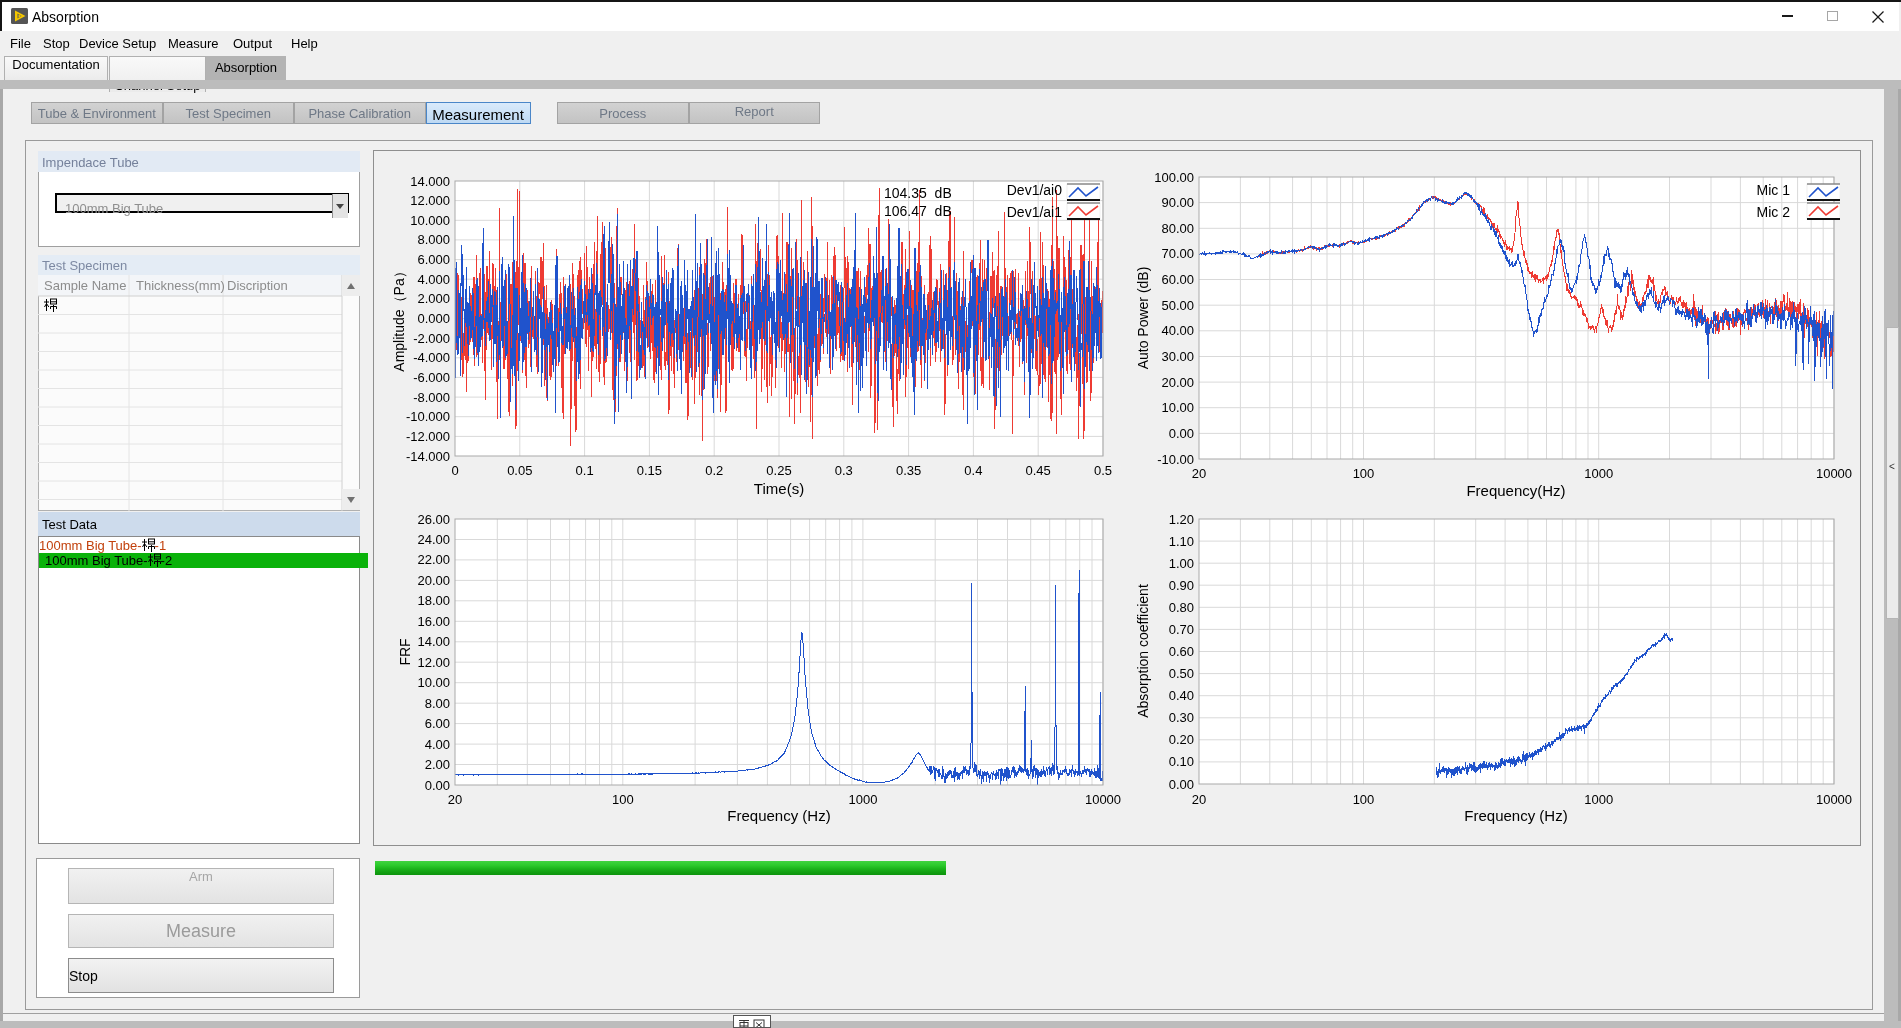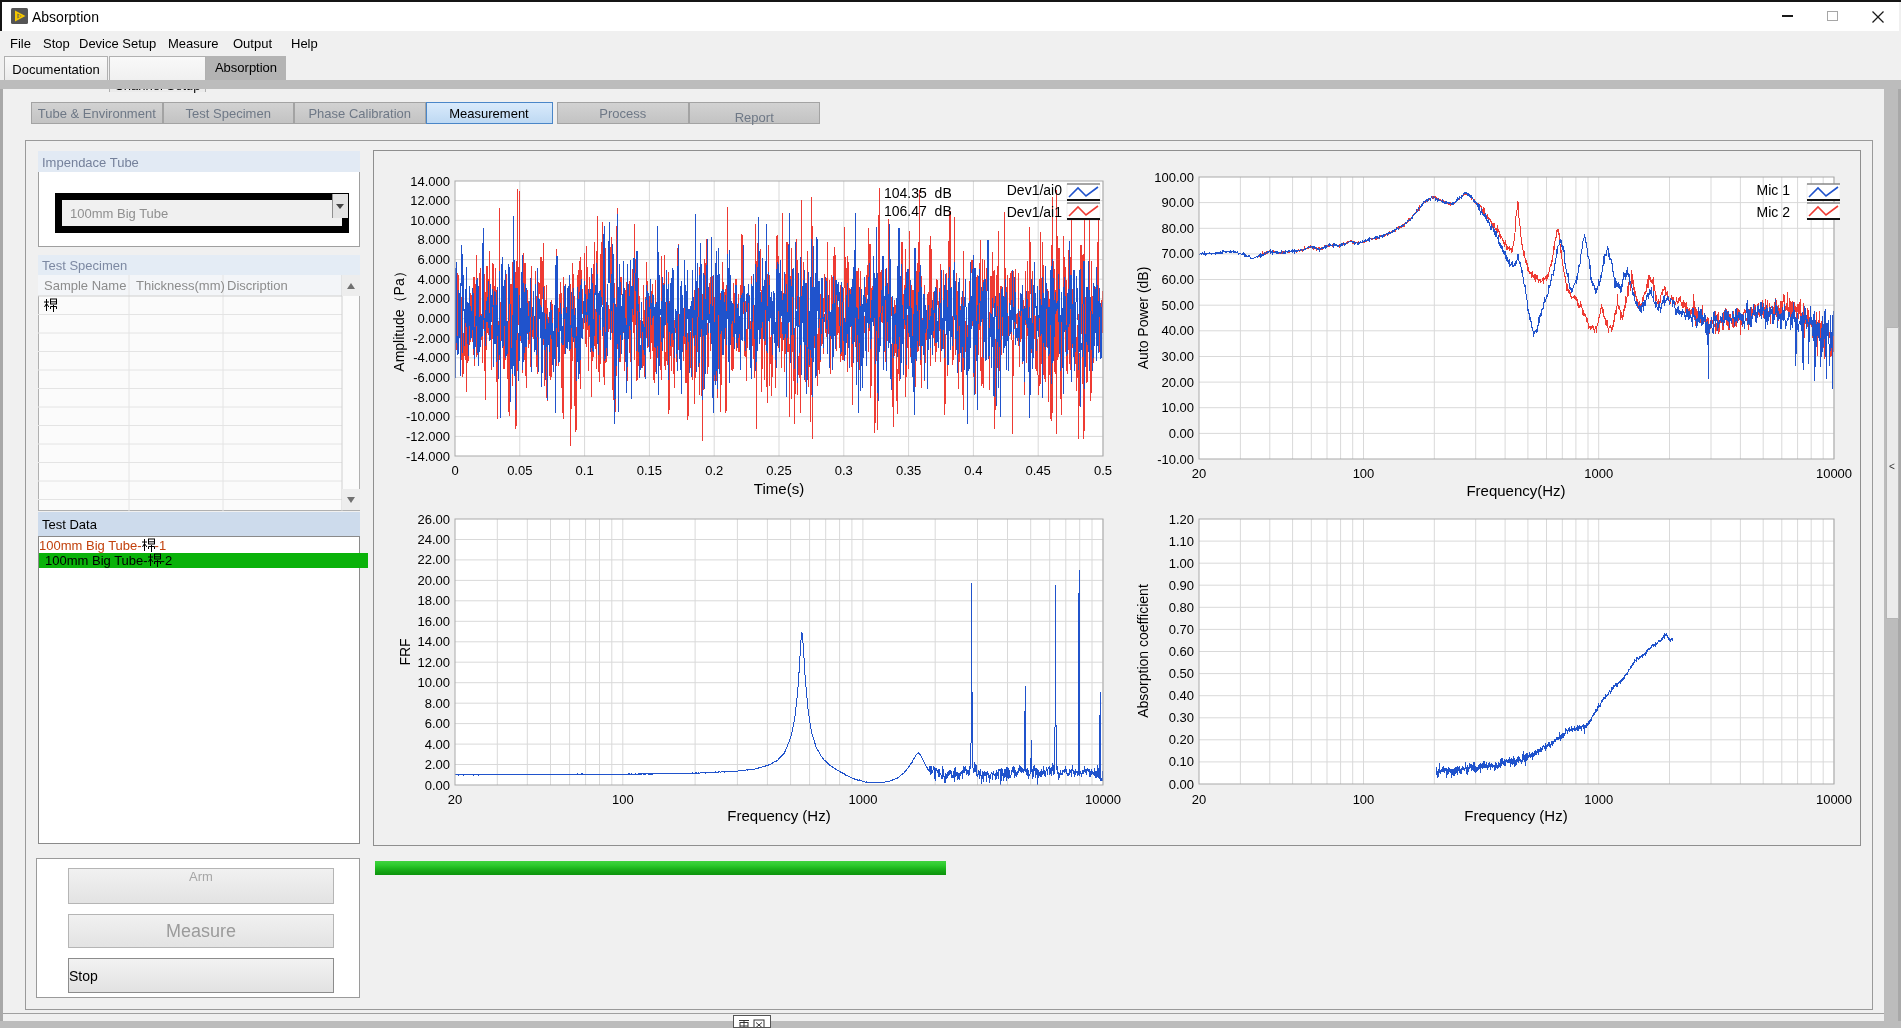--- a/index.html
+++ b/index.html
@@ -28,45 +28,45 @@
 
 <div class="abs" style="left:0;top:31px;width:1901px;height:24px;background:#f0f0f0"></div>
 <div class="abs" style="top:36px;left:10px;font-size:13px">File</div>
 <div class="abs" style="top:36px;left:43px;font-size:13px">Stop</div>
 <div class="abs" style="top:36px;left:79px;font-size:13px">Device Setup</div>
 <div class="abs" style="top:36px;left:168px;font-size:13px">Measure</div>
 <div class="abs" style="top:36px;left:233px;font-size:13px">Output</div>
 <div class="abs" style="top:36px;left:291px;font-size:13px">Help</div>
 
 <div class="abs" style="left:0;top:55px;width:1901px;height:25px;background:#f0f0f0"></div>
-<div class="abs" style="left:4px;top:56px;width:104px;height:24px;border:1px solid #b0b0b0;border-bottom:none;font-size:13px;text-align:center;padding-top:5px;background:linear-gradient(180deg,#f9f9f9,#ebebeb)">Documentation</div>
+<div class="abs" style="left:4px;top:56px;width:104px;height:24px;border:1px solid #b0b0b0;border-bottom:none;font-size:13px;text-align:center;background:linear-gradient(180deg,#f9f9f9,#ebebeb)">Documentation</div>
 <div class="abs" style="left:109px;top:56px;width:97px;height:36px;border:1px solid #b0b0b0;border-bottom:none;font-size:13px;text-align:center;padding-top:21px;background:linear-gradient(180deg,#f9f9f9,#ebebeb)">Channel Setup</div>
 <div class="abs" style="left:206px;top:56px;width:80px;height:24px;background:#b3b3b3;font-size:13px;text-align:center;padding-top:4px">Absorption</div>
 
 <div class="abs" style="left:0;top:80px;width:1901px;height:9px;background:#bcbcbc"></div>
 
 <div class="abs" style="left:1884px;top:89px;width:17px;height:939px;background:#bcbcbc"></div>
 <div class="abs" style="left:0;top:1021px;width:1901px;height:7px;background:#bcbcbc"></div>
 <div class="abs" style="left:0;top:89px;width:3px;height:932px;background:#a8a8a8"></div>
 <div class="abs" style="left:1898px;top:89px;width:3px;height:932px;background:#a8a8a8"></div>
 
 <div class="abs" style="left:31px;top:102px;width:131.5px;height:22px;background:linear-gradient(180deg,#d2d2d2,#c3c3c3);border:1px solid #a3a3a3;color:#6e7886;font-size:13px;text-align:center;padding-top:3px">Tube &amp; Environment</div>
 <div class="abs" style="left:162.5px;top:102px;width:131.5px;height:22px;background:linear-gradient(180deg,#d2d2d2,#c3c3c3);border:1px solid #a3a3a3;color:#6e7886;font-size:13px;text-align:center;padding-top:3px">Test Specimen</div>
 <div class="abs" style="left:294px;top:102px;width:131.5px;height:22px;background:linear-gradient(180deg,#d2d2d2,#c3c3c3);border:1px solid #a3a3a3;color:#6e7886;font-size:13px;text-align:center;padding-top:3px">Phase Calibration</div>
-<div class="abs" style="left:425.5px;top:102px;width:127px;height:22px;background:linear-gradient(180deg,#d9eafb,#bed9f3);border:1px solid #4a86c8;color:#000;font-size:13px;text-align:center;padding-top:3px">Measurement</div>
+<div class="abs" style="left:425.5px;top:102px;width:105px;height:22px;background:linear-gradient(180deg,#d9eafb,#bed9f3);border:1px solid #4a86c8;color:#000;font-size:15px;text-align:center;padding-top:3px">Measurement</div>
 <div class="abs" style="left:557px;top:102px;width:131.5px;height:22px;background:linear-gradient(180deg,#d2d2d2,#c3c3c3);border:1px solid #a3a3a3;color:#6e7886;font-size:13px;text-align:center;padding-top:3px">Process</div>
-<div class="abs" style="left:688.5px;top:102px;width:131.5px;height:22px;background:linear-gradient(180deg,#d2d2d2,#c3c3c3);border:1px solid #a3a3a3;color:#6e7886;font-size:13px;text-align:center;padding-top:7px">Report</div>
+<div class="abs" style="left:688.5px;top:102px;width:131.5px;height:22px;background:linear-gradient(180deg,#d2d2d2,#c3c3c3);border:1px solid #a3a3a3;color:#6e7886;font-size:13px;text-align:center;padding-top:1px">Report</div>
 
 <div class="abs" style="left:25px;top:140px;width:1848px;height:870px;border:1px solid #9a9a9a"></div>
 
 <div class="abs" style="left:373px;top:150px;width:1488px;height:696px;border:1px solid #8f8f8f;background:#f0f0f0"></div>
 
 <div class="abs" style="left:38px;top:151px;width:322px;height:22px;background:#e2eaf4;color:#75819b;font-size:13px;padding:4px 0 0 4px">Impendace Tube</div>
 <div class="abs" style="left:38px;top:172px;width:322px;height:75px;background:#ffffff;border:1px solid #9f9f9f;border-top:none"></div>
-<div class="abs" style="left:55px;top:193px;width:294px;height:40px;background:#f0f0f0;border:7px solid #000000;color:#8f8f8f;font-size:13px;padding:6px 0 0 8px">100mm Big Tube</div>
+<div class="abs" style="left:55px;top:193px;width:294px;height:20px;background:#f0f0f0;border:2px solid #000000;color:#8f8f8f;font-size:13px;padding:6px 0 0 8px">100mm Big Tube</div>
 <div class="abs" style="left:332px;top:194px;width:16px;height:24px;background:#e3e3e3;border-left:1px solid #8f8f8f"></div>
 <div class="abs" style="left:336px;top:204px;width:0;height:0;border-left:4px solid transparent;border-right:4px solid transparent;border-top:5px solid #444"></div>
 
 <div class="abs" style="left:38px;top:255px;width:322px;height:20px;background:#e4ecf5;color:#7d89a2;font-size:13px;padding:3px 0 0 4px">Test Specimen</div>
 <div class="abs" style="left:38px;top:275px;width:322px;height:236px;background:#fbfbfb;border:1px solid #b0b0b0"></div>
 <svg class="abs" style="left:38px;top:275px" width="322" height="236">
   <rect x="0" y="0" width="304" height="21" fill="#f3f5f8"></rect>
   <g stroke="#e4e4e4" stroke-width="1">
     <line x1="0" y1="39.5" x2="304" y2="39.5"></line>
       <line x1="0" y1="58.0" x2="304" y2="58.0"></line>

